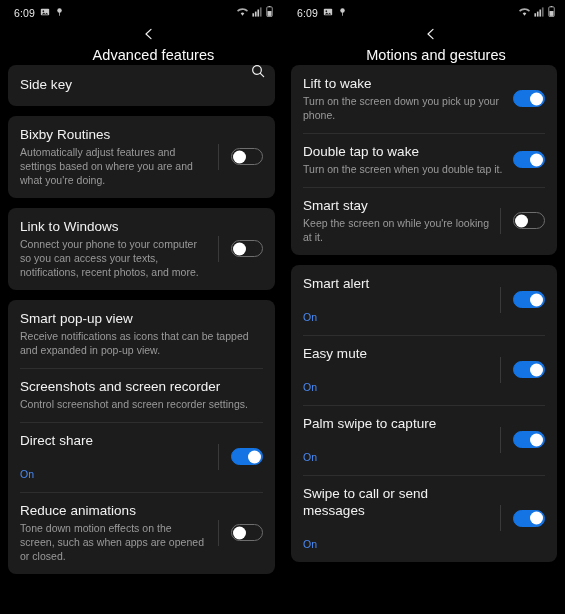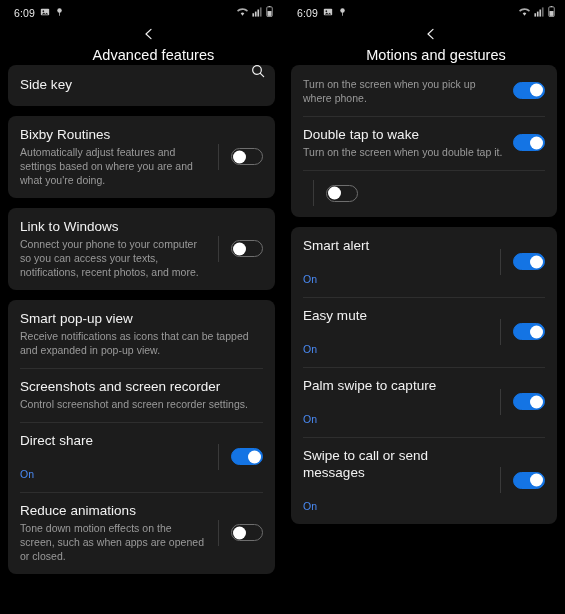--- a/index.html
+++ b/index.html
@@ -288,40 +288,45 @@
         </span>
       </div>
       <div class="appbar-title">Motions and gestures</div>
     </div>
 
     <div class="content">
 
       <div class="card">
         <div class="row">
           <div class="row-text">
-            <div class="row-desc">Turn on the screen when you pick up where phone.</div>
+            <div class="row-title">Lift to wake</div>
+            <div class="row-desc">Turn on the screen down you pick up your phone.</div>
           </div>
           <div class="toggle-wrap">
             <div class="toggle on">
                 <div class="knob"></div>
               </div>
           </div>
         </div>
         <div class="row">
           <div class="row-text">
             <div class="row-title">Double tap to wake</div>
             <div class="row-desc">Turn on the screen when you double tap it.</div>
           </div>
           <div class="toggle-wrap">
             <div class="toggle on">
                 <div class="knob"></div>
               </div>
           </div>
         </div>
         <div class="row">
+          <div class="row-text">
+            <div class="row-title">Smart stay</div>
+            <div class="row-desc">Keep the screen on while you're looking at it.</div>
+          </div>
           <div class="toggle-wrap">
             <div class="divider-v"></div>
             <div class="toggle off">
                 <div class="knob"></div>
               </div>
           </div>
         </div>
       </div>
 
       <div class="card">

